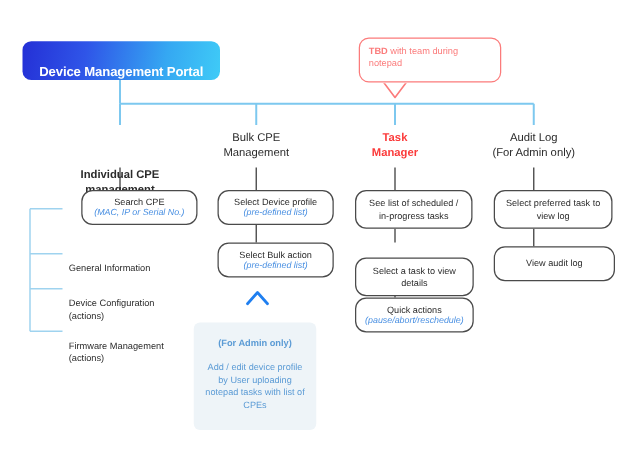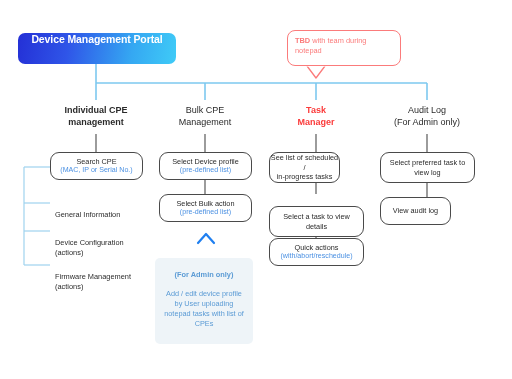--- a/index.html
+++ b/index.html
@@ -22,21 +22,21 @@
     background: #ffffff;
   }
   
   #title-pill {
     position: absolute;
     left: 18px; top: 33px;
     width: 158px; height: 31px;
     border-radius: 7px;
     background: linear-gradient(100deg, #2430d6 0%, #2f55e8 32%, #35a8f2 72%, #3fcbf7 100%);
     display: flex;
-    align-items: flex-start;
+    align-items: flex-end;
     justify-content: center;
     box-sizing: border-box;
   }
   #title-pill .txt {
     color: #ffffff;
     font-size: 10.5px;
     font-weight: bold;
     letter-spacing: -0.1px;
     white-space: nowrap;
   }
@@ -58,43 +58,45 @@
   }
   #callout .line b { font-weight: bold; margin-top: 24px; }
   
   .col-head {
     position: absolute;
     text-align: center;
     line-height: 12px;
     font-size: 9px;
     color: #2b2b2b;
   }
-  .col-head.bold { font-weight: bold; }
+  .col-head.bold { font-weight: bold; margin-top: 29px; }
   .col-head.red { color: #fb3b3b; font-weight: bold; }
   
   .node {
     position: absolute;
     border: 1.1px solid #4a4a4a;
     border-radius: 9px;
     background: #ffffff;
     box-sizing: border-box;
     display: flex;
     flex-direction: column;
     align-items: center;
     justify-content: center;
     text-align: center;
+    margin-left: 15px;
   }
   .node .t1 {
     font-size: 7.3px;
     color: #2b2b2b;
     line-height: 9.4px;
   }
   .node .t2 {
     font-size: 7.1px;
     color: #4a90e2;
+    font-style: italic;
     line-height: 9.4px;
   }
   
   .subitem {
     position: absolute;
     font-size: 7.4px;
     color: #2b2b2b;
     line-height: 9.8px;
     text-align: left;
     margin-top: 12px;
@@ -220,34 +222,34 @@
   <div class="node" style="left:159px; top:194px; width:93px; height:28px;">
     <div class="t1">Select Bulk action</div>
     <div class="t2">(pre-defined  list)</div>
   </div>
 
   <div id="admin-note">
     <div class="hdr">(For Admin only)</div>
     <div class="body">Add / edit device profile by User uploading notepad tasks with list of CPEs</div>
   </div>
 
-  <div class="node" style="left:269px; top:152px; width:71px; height:31px;">
+  <div class="node" style="left:269px; top:152px; width:94px; height:31px;">
     <div class="t1">See list of scheduled /</div>
     <div class="t1">in-progress tasks</div>
   </div>
   <div class="node" style="left:269px; top:206px; width:95px; height:31px;">
     <div class="t1">Select a task to view</div>
     <div class="t1">details</div>
   </div>
   <div class="node" style="left:269px; top:238px; width:95px; height:28px;">
     <div class="t1">Quick actions</div>
-    <div class="t2">(with/abort/reschedule)</div>
+    <div class="t2">(pause/abort/reschedule)</div>
   </div>
 
   <div class="node" style="left:380px; top:152px; width:95px; height:31px;">
     <div class="t1">Select preferred task to</div>
     <div class="t1">view log</div>
   </div>
-  <div class="node" style="left:380px; top:197px; width:71px; height:28px;">
+  <div class="node" style="left:380px; top:197px; width:97px; height:28px;">
     <div class="t1">View audit log</div>
   </div>
 
 </div>
 
 </body></html>

